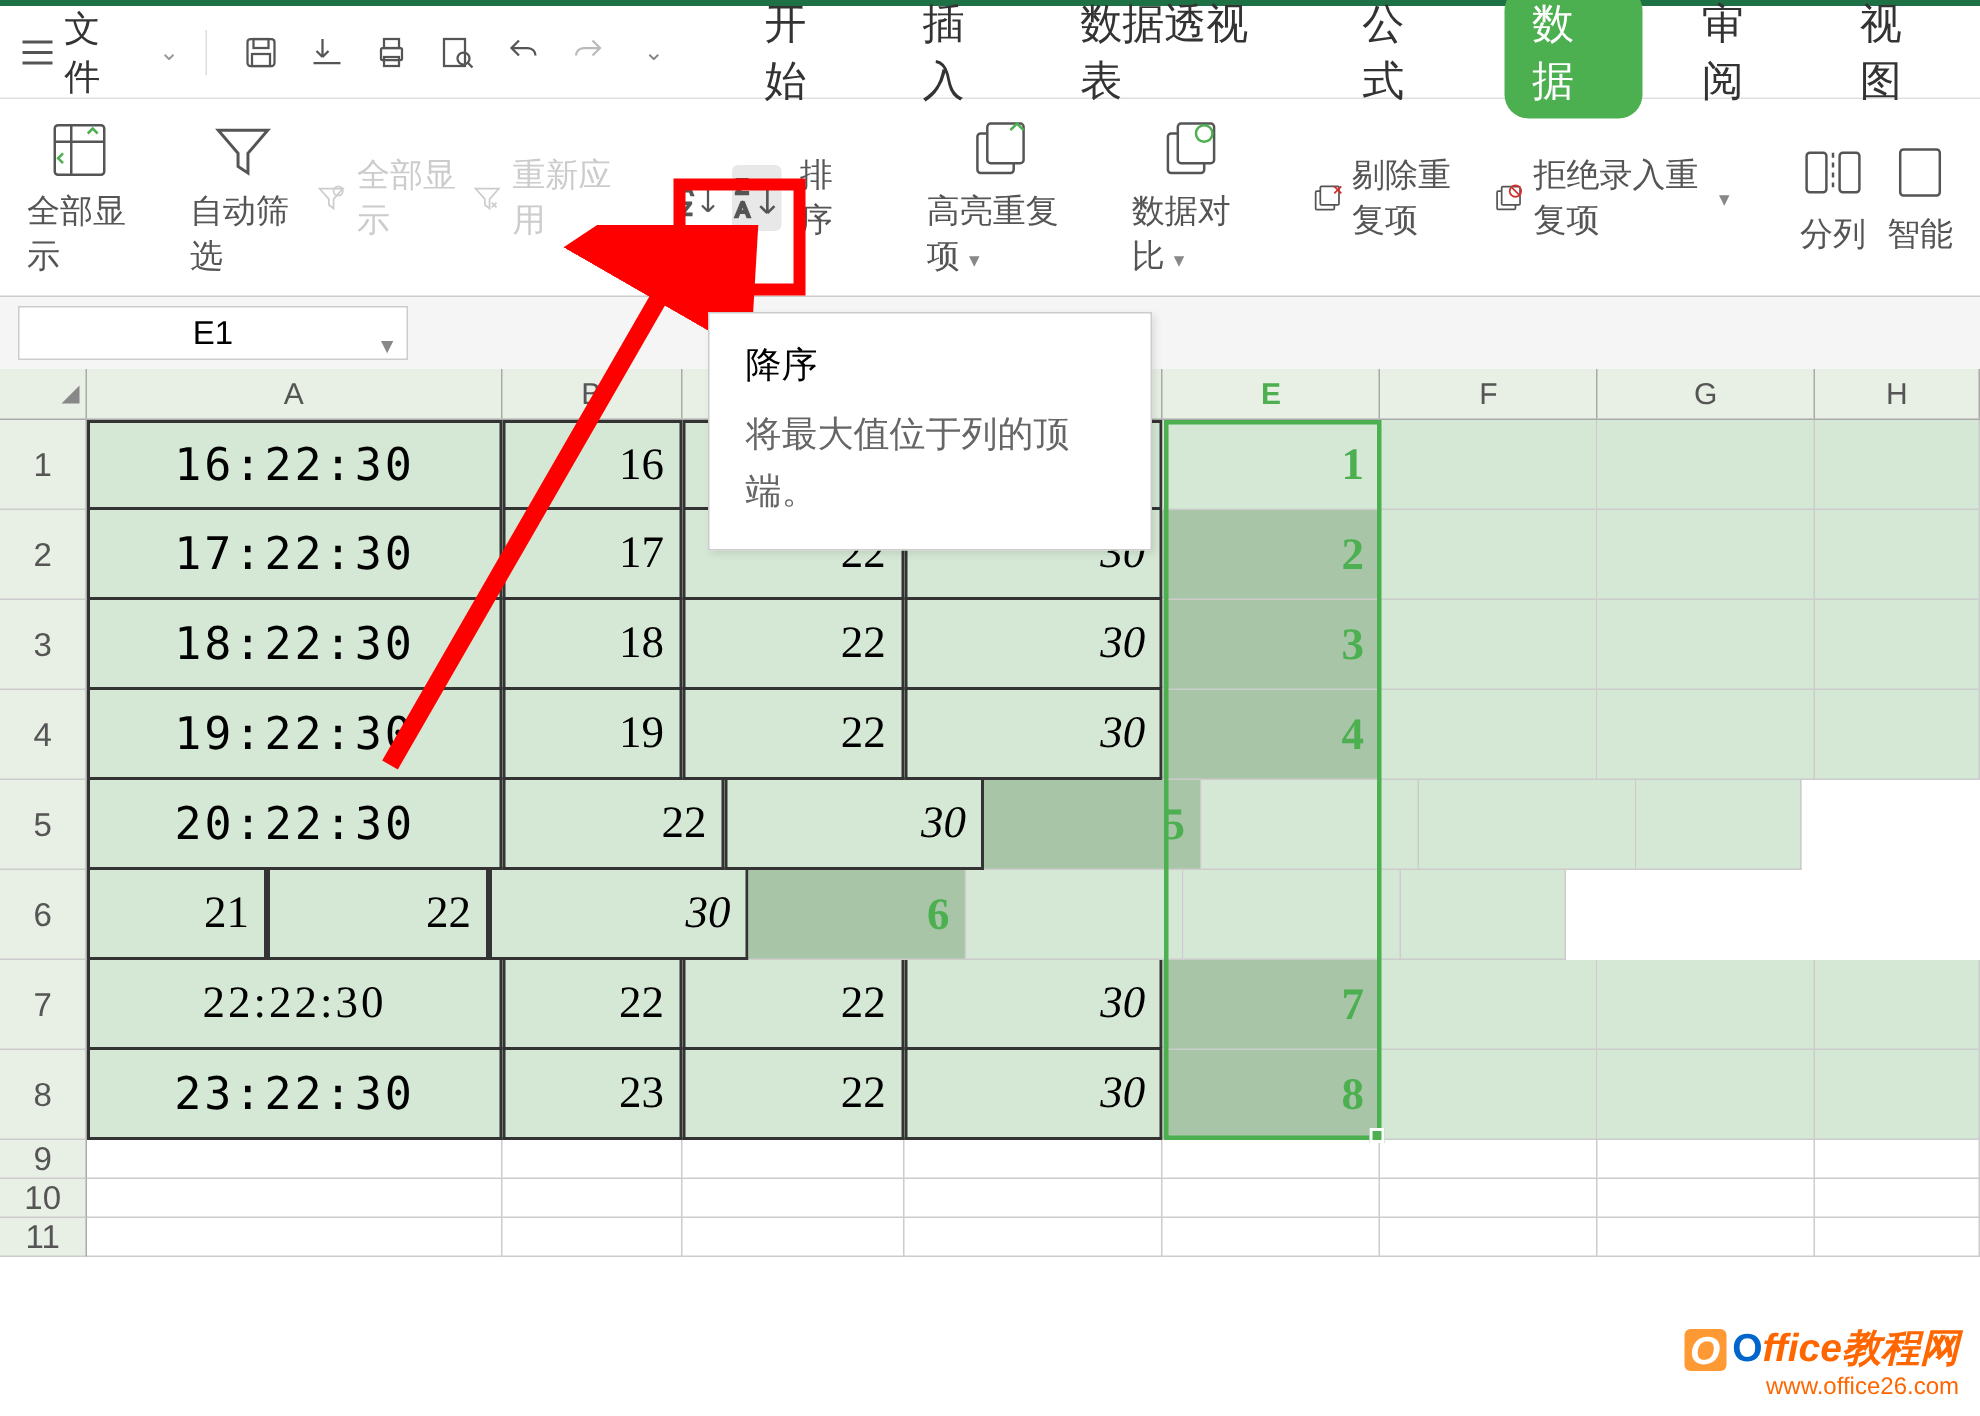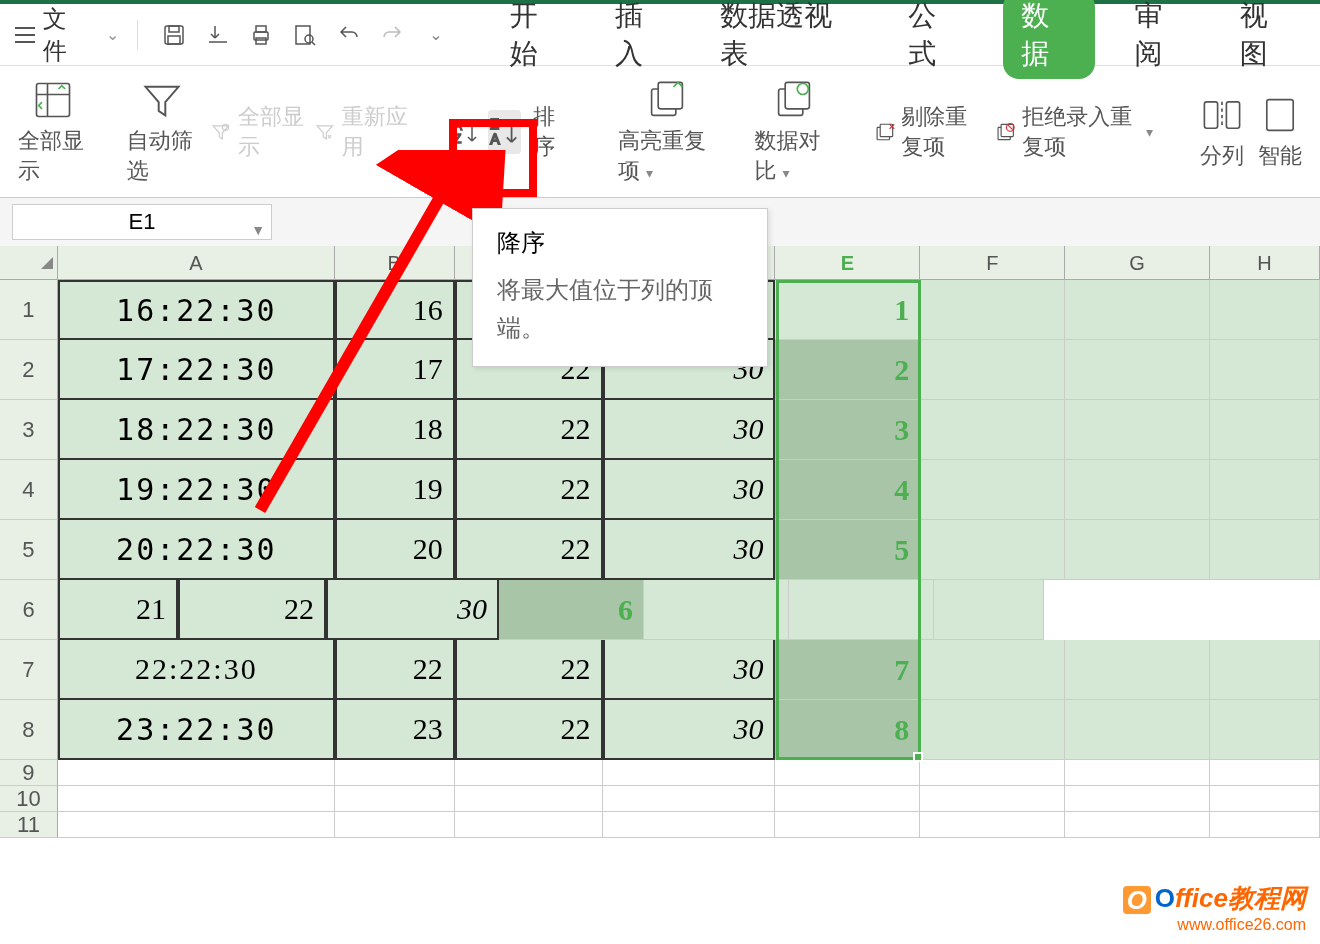--- a/index.html
+++ b/index.html
@@ -338,21 +338,20 @@
     <div class="cell col-C filled bordered right">22</div>
     <div class="cell col-D filled bordered right">30</div>
     <div class="cell col-E selected right">4</div>
     <div class="cell col-F filled"></div>
     <div class="cell col-G filled"></div>
     <div class="cell col-H filled"></div>
   </div>
       <div class="row data">
     <div class="row-header">5</div>
     <div class="cell col-A filled bordered center" style="letter-spacing:2px;font-family:SimSun,monospace">20:22:30</div>
-    <div class="cell col-B filled bordered right">20</div>
     <div class="cell col-C filled bordered right">22</div>
     <div class="cell col-D filled bordered right">30</div>
     <div class="cell col-E selected right">5</div>
     <div class="cell col-F filled"></div>
     <div class="cell col-G filled"></div>
     <div class="cell col-H filled"></div>
   </div>
       <div class="row data">
     <div class="row-header">6</div>
     <div class="cell col-B filled bordered right">21</div>

